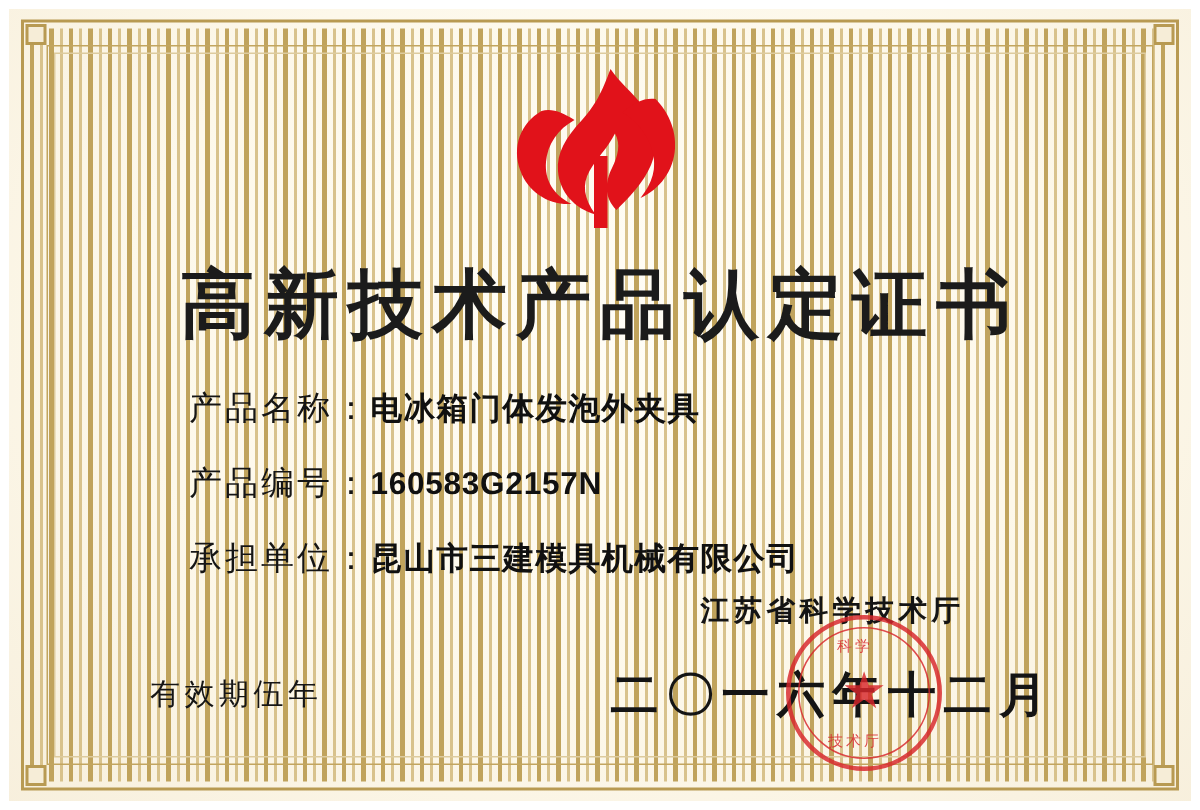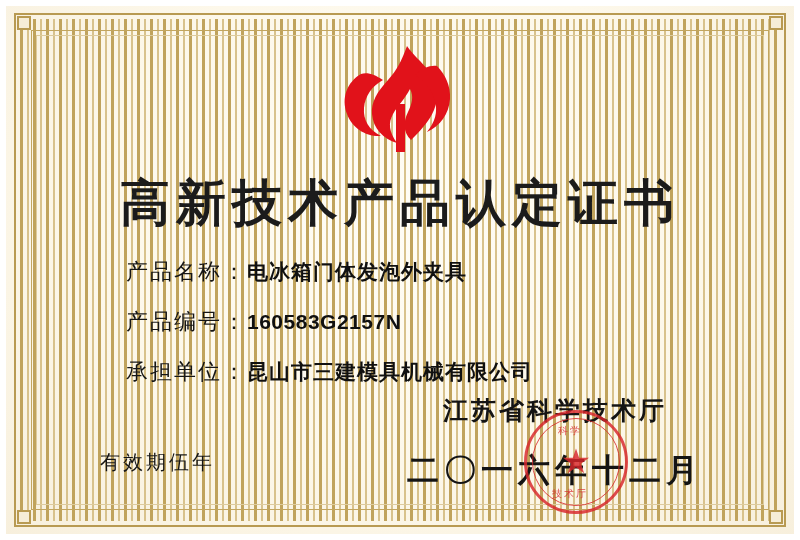--- a/index.html
+++ b/index.html
@@ -157,21 +157,21 @@
 
   
   .issuer-block {
     position: absolute;
     right: 36px;
     top: 352px;
     width: 330px;
     text-align: center;
   }
   .issuer-name {
-    font-size: 25px;
+    font-size: 19px;
     font-weight: bold;
     color: #141414;
     letter-spacing: 3px;
     white-space: nowrap;
     font-family: "DejaVu Serif", "Liberation Serif", serif;
   }
   .issuer-date {
     margin-top: 22px;
     font-size: 32px;
     font-weight: bold;

